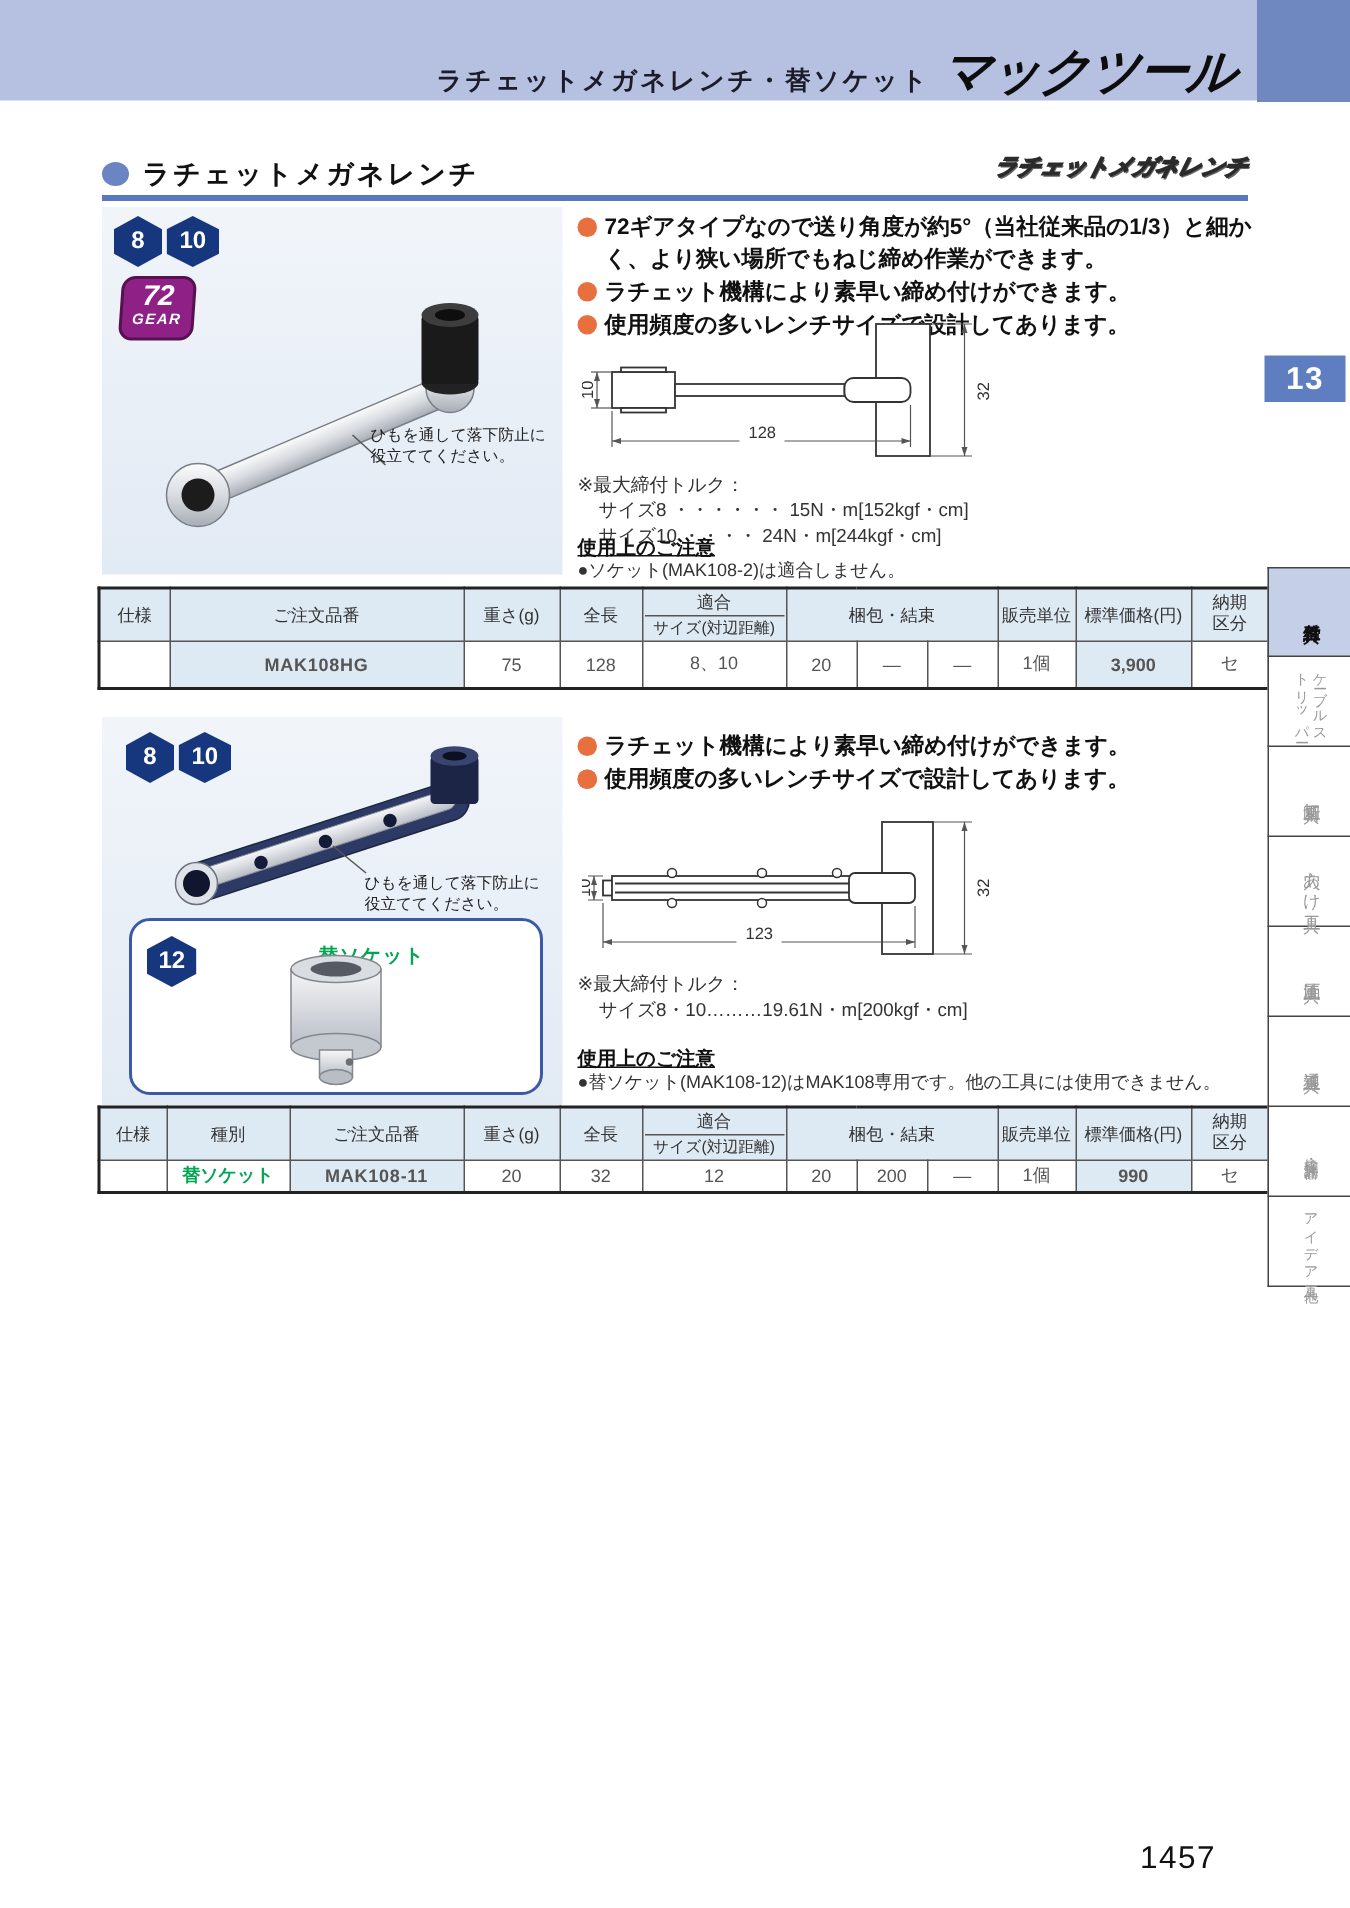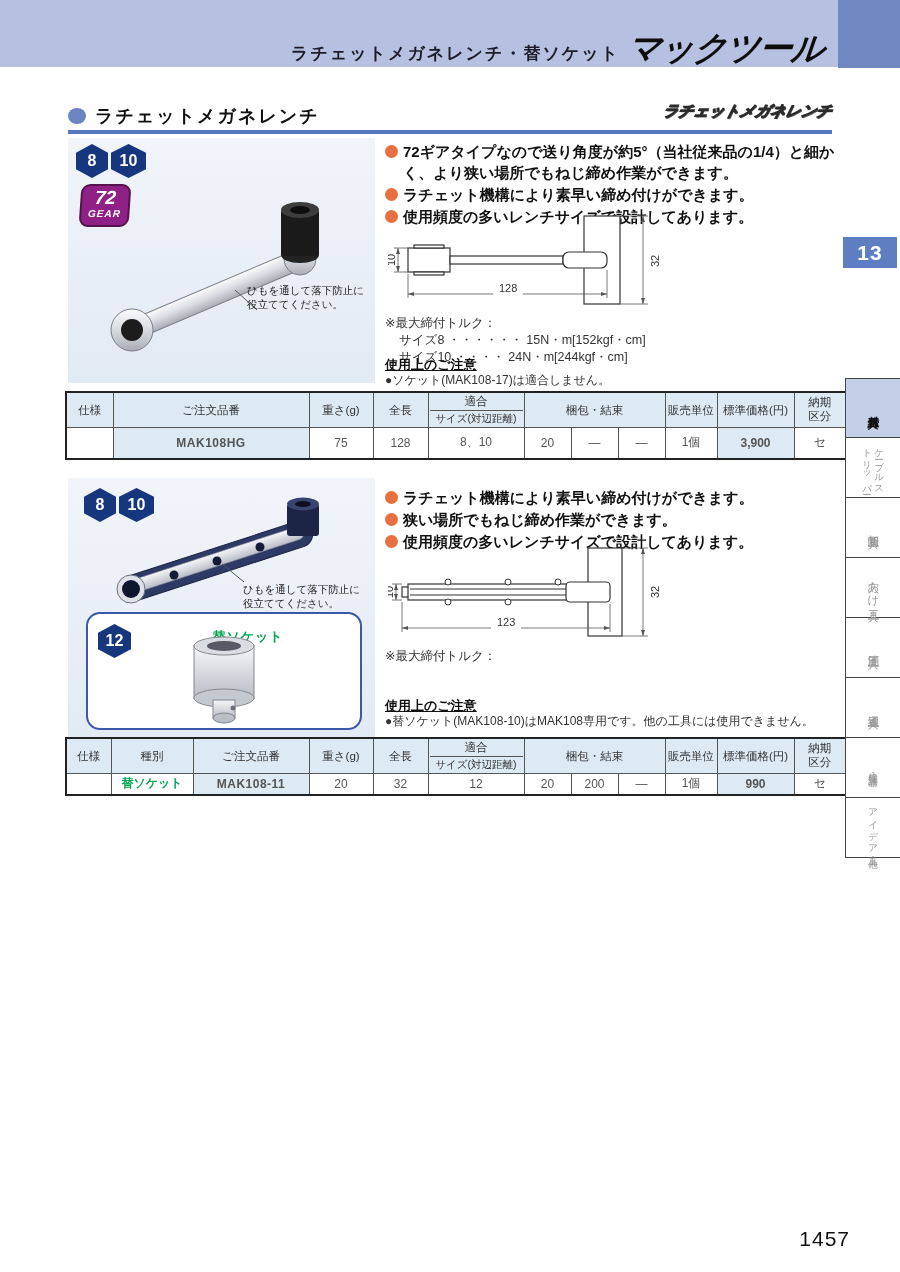--- a/index.html
+++ b/index.html
@@ -74,21 +74,21 @@
   
   .chapter-badge { left:843px; top:237px; width:54px; height:31px; background:#5f7ec2; color:#fff; font-weight:bold; font-size:21px; display:flex; align-items:center; justify-content:center; letter-spacing:1px; }
   .tabs { left:845px; top:378px; width:55px; }
   .tab { width:55px; height:60px; border:1px solid #444; border-right:none; border-top:none; background:#fff; display:flex; align-items:center; justify-content:center; }
   .tab:first-child { border-top:1px solid #444; }
   .tab span { writing-mode:vertical-rl; text-orientation:upright; max-height:52px; line-height:13px; font-size:11.5px; color:#999; letter-spacing:1px; }
   .tab.small span { font-size:9.5px; line-height:12px; }
   .tab.active { background:#c5cfe8; }
   .tab.active span { color:#111; font-weight:bold; }
 
-  .page-number { left:760px; top:1227px; width:90px; text-align:right; font-size:21px; color:#111; letter-spacing:1px; }
+  .page-number { left:760px; top:1227px; width:90px; font-size:21px; color:#111; letter-spacing:1px; }
 
   svg text { font-family:"Liberation Sans","DejaVu Sans",sans-serif; }
 </style>
 </head>
 <body>
 
 <div class="abs header-bar"></div>
 <div class="abs header-corner"></div>
 <div class="abs header-title">ラチェットメガネレンチ・替ソケット</div>
 <div class="abs brand-logo">マックツール</div>
@@ -123,21 +123,21 @@
   <ellipse cx="228" cy="48" rx="19" ry="8" fill="#3d3d3d"></ellipse>
   <ellipse cx="228" cy="48" rx="10" ry="4" fill="#0e0e0e"></ellipse>
   <line x1="163" y1="128" x2="185" y2="148" stroke="#555" stroke-width="1"></line>
 </svg>
 <div class="abs photo-caption" style="left:247px;top:283px;width:125px;">
   <div>ひもを通して落下防止に</div>
   <div>役立ててください。</div>
 </div>
 
 <div class="abs features features1">
-  <div class="feature"><span class="fdot"></span><span>72ギアタイプなので送り角度が約5°（当社従来品の1/4）と細かく、より狭い場所でもねじ締め作業ができます。</span></div>
+  <div class="feature"><span class="fdot"></span><span>72ギアタイプなので送り角度が約5°（当社従来品の1/3）と細かく、より狭い場所でもねじ締め作業ができます。</span></div>
   <div class="feature"><span class="fdot"></span><span>ラチェット機構により素早い締め付けができます。</span></div>
   <div class="feature"><span class="fdot"></span><span>使用頻度の多いレンチサイズで設計してあります。</span></div>
 </div>
 
 <svg class="abs" style="left:388px;top:212px;" width="278" height="100" viewBox="0 0 278 100">
   <g stroke="#333" stroke-width="1.2" fill="#fff">
     <rect x="196" y="4" width="36" height="88"></rect>
     <rect x="20" y="36" width="42" height="24"></rect>
     <rect x="26" y="33" width="30" height="3"></rect>
     <rect x="26" y="60" width="30" height="3"></rect>
@@ -168,21 +168,21 @@
   <rect x="105" y="70" width="30" height="14" fill="#fff"></rect>
   <text x="111" y="80" font-size="11" fill="#333">128</text>
 </svg>
 
 <div class="abs torque torque1">
   <div>※最大締付トルク：</div>
   <div class="ind">サイズ8 ・・・・・・ 15N・m[152kgf・cm]</div>
   <div class="ind">サイズ10 ・・・・ 24N・m[244kgf・cm]</div>
 </div>
 <div class="abs caution-h caution-h1">使用上のご注意</div>
-<div class="abs caution-l caution-l1">●ソケット(MAK108-17)は適合しません。</div>
+<div class="abs caution-l caution-l1">●ソケット(MAK108-2)は適合しません。</div>
 
 <table class="abs spec t1">
   <colgroup>
       <col style="width:47px">
       <col style="width:196px">
       <col style="width:64px">
       <col style="width:55px">
       <col style="width:96px">
       <col style="width:47px">
       <col style="width:47px">
@@ -262,21 +262,21 @@
   <ellipse cx="38" cy="62" rx="30" ry="9" fill="#c4c9cf" stroke="#83888f"></ellipse>
   <ellipse cx="38" cy="10" rx="30" ry="9" fill="#d9dde1" stroke="#83888f"></ellipse>
   <ellipse cx="38" cy="10" rx="17" ry="5" fill="#565b63"></ellipse>
   <rect x="27" y="64" width="22" height="18" fill="url(#chrome2)" stroke="#83888f"></rect>
   <ellipse cx="38" cy="82" rx="11" ry="5" fill="#b9bec4" stroke="#83888f"></ellipse>
   <circle cx="47" cy="72" r="2.5" fill="#6b7077"></circle>
 </svg>
 
 <div class="abs features features2">
   <div class="feature"><span class="fdot"></span><span>ラチェット機構により素早い締め付けができます。</span></div>
-  <div class="feature"><span class="fdot"></span><span>狭い場所でもねじ締め作業ができます。</span></div>
+  <div class="feature"><span class="fdot"></span></div>
   <div class="feature"><span class="fdot"></span><span>使用頻度の多いレンチサイズで設計してあります。</span></div>
 </div>
 
 <svg class="abs" style="left:388px;top:540px;" width="278" height="105" viewBox="0 0 278 105">
   <g stroke="#333" stroke-width="1.2" fill="#fff">
     <rect x="200" y="8" width="34" height="88"></rect>
     <rect x="14" y="47" width="8" height="10"></rect>
     <rect x="20" y="44" width="182" height="16"></rect>
     <line x1="22" y1="49" x2="200" y2="49"></line>
       <line x1="22" y1="55" x2="200" y2="55"></line>
@@ -309,23 +309,24 @@
       <polygon points="222,88 216,86 216,90"></polygon>
   </g>
   <text x="-58" y="5" font-size="11" fill="#333" transform="rotate(-90)">10</text>
   <text x="-58" y="271" font-size="11" fill="#333" transform="rotate(-90)">32</text>
   <rect x="103" y="76" width="30" height="13" fill="#fff"></rect>
   <text x="109" y="86" font-size="11" fill="#333">123</text>
 </svg>
 
 <div class="abs torque torque2">
   <div>※最大締付トルク：</div>
+  <div class="ind">サイズ8・10………19.61N・m[200kgf・cm]</div>
 </div>
 <div class="abs caution-h caution-h2">使用上のご注意</div>
-<div class="abs caution-l caution-l2">●替ソケット(MAK108-10)はMAK108専用です。他の工具には使用できません。</div>
+<div class="abs caution-l caution-l2">●替ソケット(MAK108-12)はMAK108専用です。他の工具には使用できません。</div>
 
 <table class="abs spec t2">
   <colgroup>
       <col style="width:45px">
       <col style="width:82px">
       <col style="width:116px">
       <col style="width:64px">
       <col style="width:55px">
       <col style="width:96px">
       <col style="width:47px">

